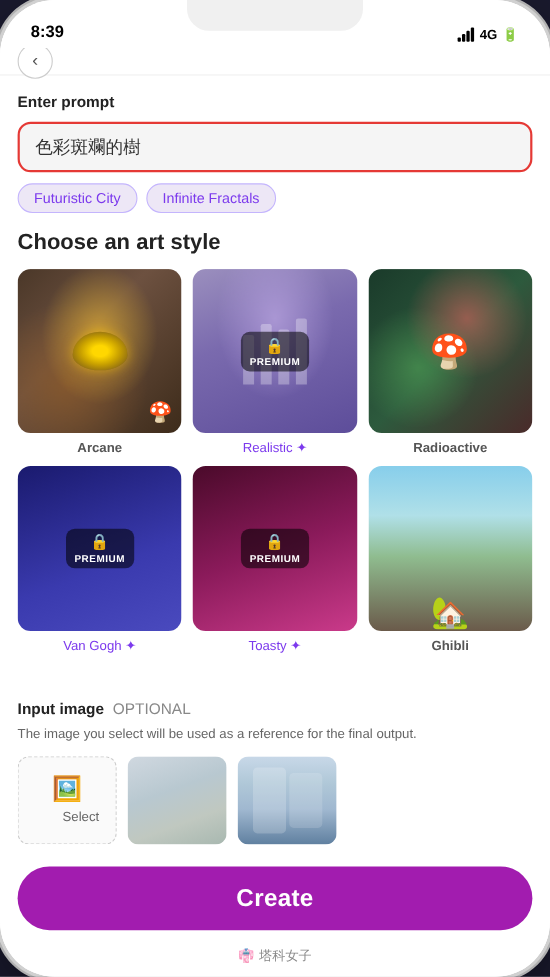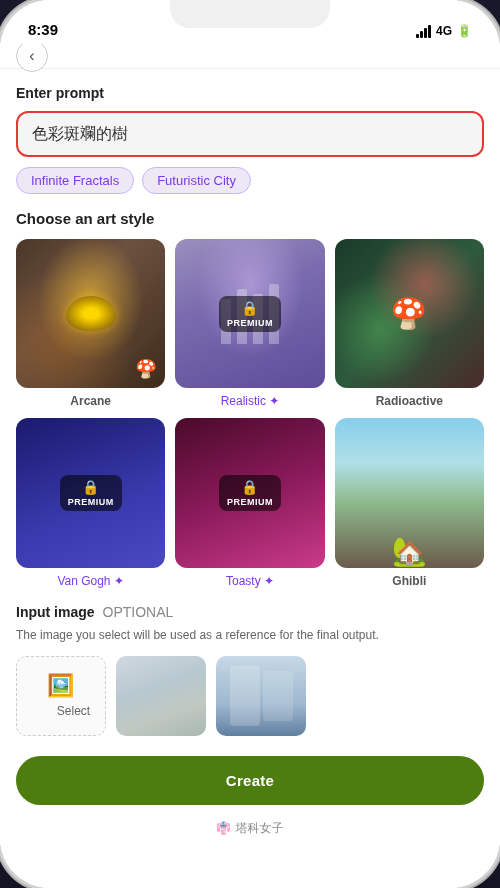--- a/index.html
+++ b/index.html
@@ -132,21 +132,21 @@
     }
     .tag-purple {
       background: #ede7f6;
       color: #7c3aed;
       border: 1.5px solid #c4b5fd;
     }
     .art-style-section {
       padding: 16px 16px 0;
     }
     .art-style-label {
-      font-size: 15px;
+      font-size: 20px;
       font-weight: 600;
       color: #222;
       margin-bottom: 12px;
     }
     .art-grid {
       display: grid;
       grid-template-columns: repeat(3, 1fr);
       gap: 10px;
     }
     .art-item {
@@ -199,20 +199,21 @@
       font-weight: 400;
     }
     .input-image-section {
       padding: 16px 16px 0;
     }
     .input-image-header {
       display: flex;
       align-items: flex-start;
       gap: 8px;
       margin-bottom: 6px;
+      margin-top: 26px;
     }
     .input-image-label {
       font-size: 14px;
       font-weight: 600;
       color: #222;
     }
     .optional-badge {
       font-size: 14px;
       color: #888;
       font-weight: 500;
@@ -265,24 +266,24 @@
       width: 100%;
       height: 100%;
       background: linear-gradient(135deg, #b0c4de 0%, #87ceeb 50%, #4682b4 100%);
     }
     .create-btn-container {
       padding: 20px 16px 10px;
     }
     .create-btn {
       width: 100%;
       padding: 16px;
-      background: #4d7c0f;
+      background: #a21caf;
       border: none;
       border-radius: 50px;
-      font-size: 15px;
+      font-size: 22px;
       font-weight: 600;
       color: #fff;
       cursor: pointer;
       letter-spacing: 0.3px;
     }
     .watermark {
       text-align: center;
       font-size: 12px;
       color: #888;
       padding: 5px 0 10px;
@@ -437,24 +438,24 @@
         </div>
       </div>
 
       <div class="section">
         <div class="section-label">Enter prompt</div>
         <input class="prompt-input" value="色彩斑斕的樹" type="text" style="">
       </div>
 
       <div class="tags-row">
         <div class="tag tag-purple">
+          <span>Futuristic City</span>
+        </div>
+        <div class="tag tag-purple">
           <span>Infinite Fractals</span>
-        </div>
-        <div class="tag tag-purple">
-          <span>Futuristic City</span>
         </div>
       </div>
 
       <div class="art-style-section">
         <div class="art-style-label">Choose an art style</div>
 
         <div class="art-grid">
 
           <div class="art-item">
             <div class="art-thumb">

